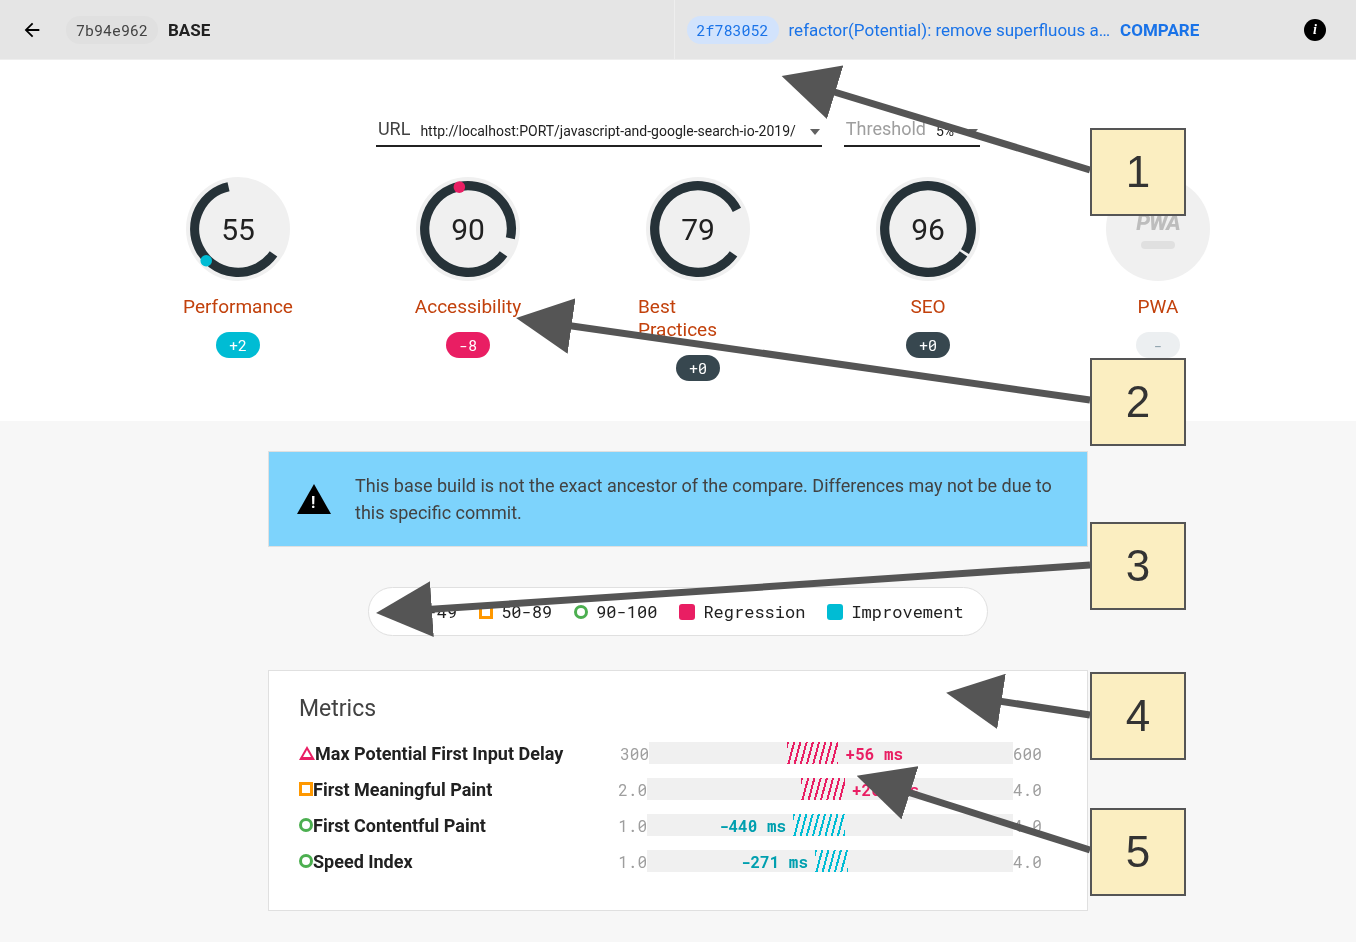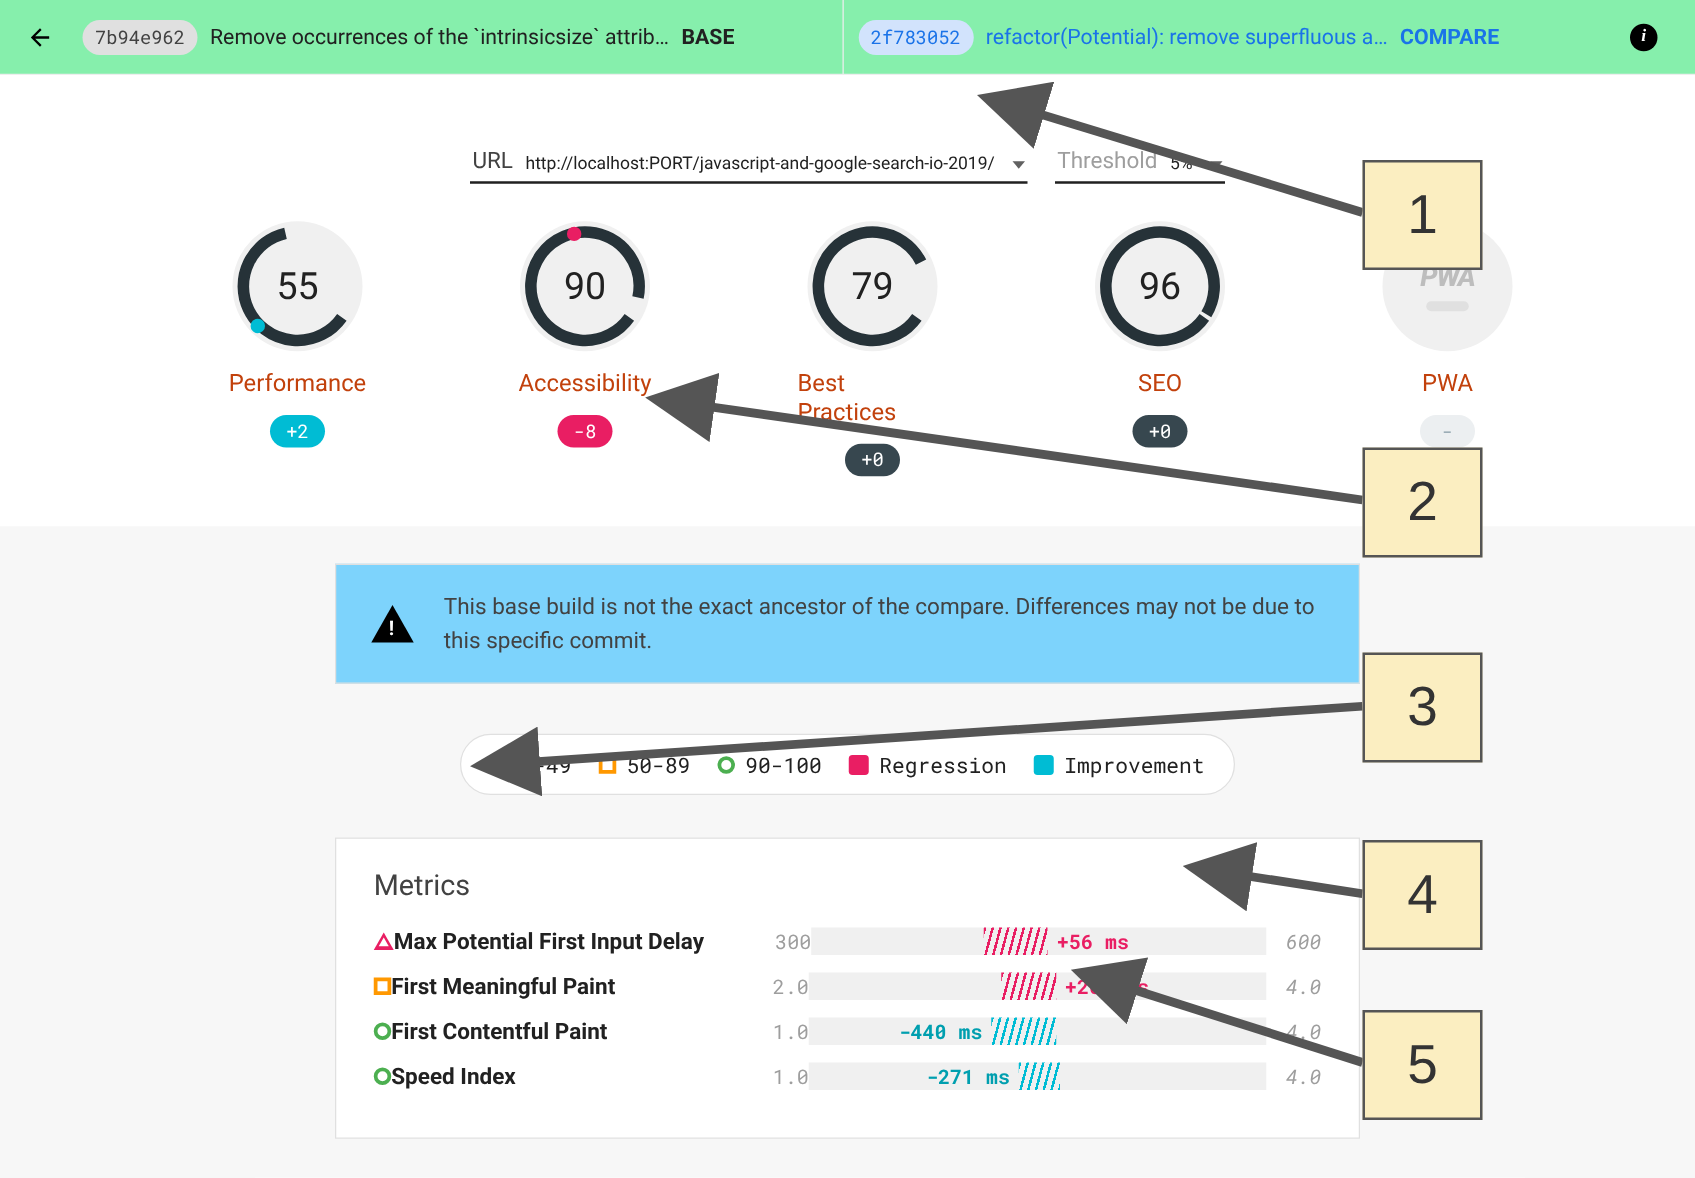--- a/index.html
+++ b/index.html
@@ -11,21 +11,21 @@
     height: 942px;
     overflow: hidden;
     position: relative;
   }
   .topbar {
     display: flex;
     align-items: center;
     height: 60px;
     border-bottom: 1px solid #eee;
     padding: 0 10px;
-    background:#86efac;
+    background:#e5e5e5;
   }
   .back-btn {
     width: 44px; height:44px;
     display:flex;align-items:center;justify-content:center;
     cursor:pointer;
     font-size:24px;
   }
   .commit-group { display:flex; align-items:center; gap:10px; padding:0 12px; flex:1; min-width:0;}
   .commit-group.compare { color:#1a73e8; }
   .hash {
@@ -101,21 +101,21 @@
   .shape-box.teal{background:#00bcd4;}
 
   .card{
     width:820px;margin:34px auto 0 auto;background:#fff;border:1px solid #e0e0e0;
     padding:24px 30px;
   }
   .card h2{font-size:23px;color:#424242;font-weight:400;margin-bottom:20px;}
   .metric-row{display:flex;align-items:center;margin-bottom:14px;}
   .metric-name{font-size:18px;font-weight:700;flex:0 0 290px;}
   .metric-min,.metric-max{font-family:"Roboto Mono",monospace;font-size:16px;color:#9e9e9e;width:44px;text-align:right;}
-  .metric-max{text-align:right;font-style:italic;}
+  .metric-max{text-align:left;}
   .metric-bar{flex:1;height:22px;background:#f0f0f0;position:relative;}
   .hatch{
     position:absolute;top:0;height:100%;
     background-image:repeating-linear-gradient(105deg,currentColor 0,currentColor 2px,transparent 2px,transparent 6px);
   }
   .hatch.pink{color:#e91e63;}
   .hatch.teal{color:#00bcd4;}
   .metric-delta{font-family:"Roboto Mono",monospace;font-size:16px;font-weight:700;position:absolute;white-space:nowrap;}
   .metric-delta.pink{color:#e91e63;text-align:right;}
   .metric-delta.teal{color:#009faf;}
@@ -132,21 +132,20 @@
 <body>
 
 <div class="topbar">
   <div class="back-btn">
     <svg width="22" height="22" viewBox="0 0 24 24">
         <path d="M20 11H7.8l5.6-5.6L12 4l-8 8 8 8 1.4-1.4L7.8 13H20z" fill="#000"></path>
       </svg>
   </div>
   <div class="commit-group">
     <span class="hash base-hash">7b94e962</span>
-    <span class="commit-msg">Remove occurrences of the `intrinsicsize` attrib…</span>
     <span class="commit-role">BASE</span>
   </div>
   <div class="divider-v"></div>
   <div class="commit-group compare">
     <span class="hash compare-hash">2f783052</span>
     <span class="commit-msg">refactor(Potential): remove superfluous a…</span>
     <span class="commit-role">COMPARE</span>
   </div>
   <div class="info-icon">i</div>
 </div>

